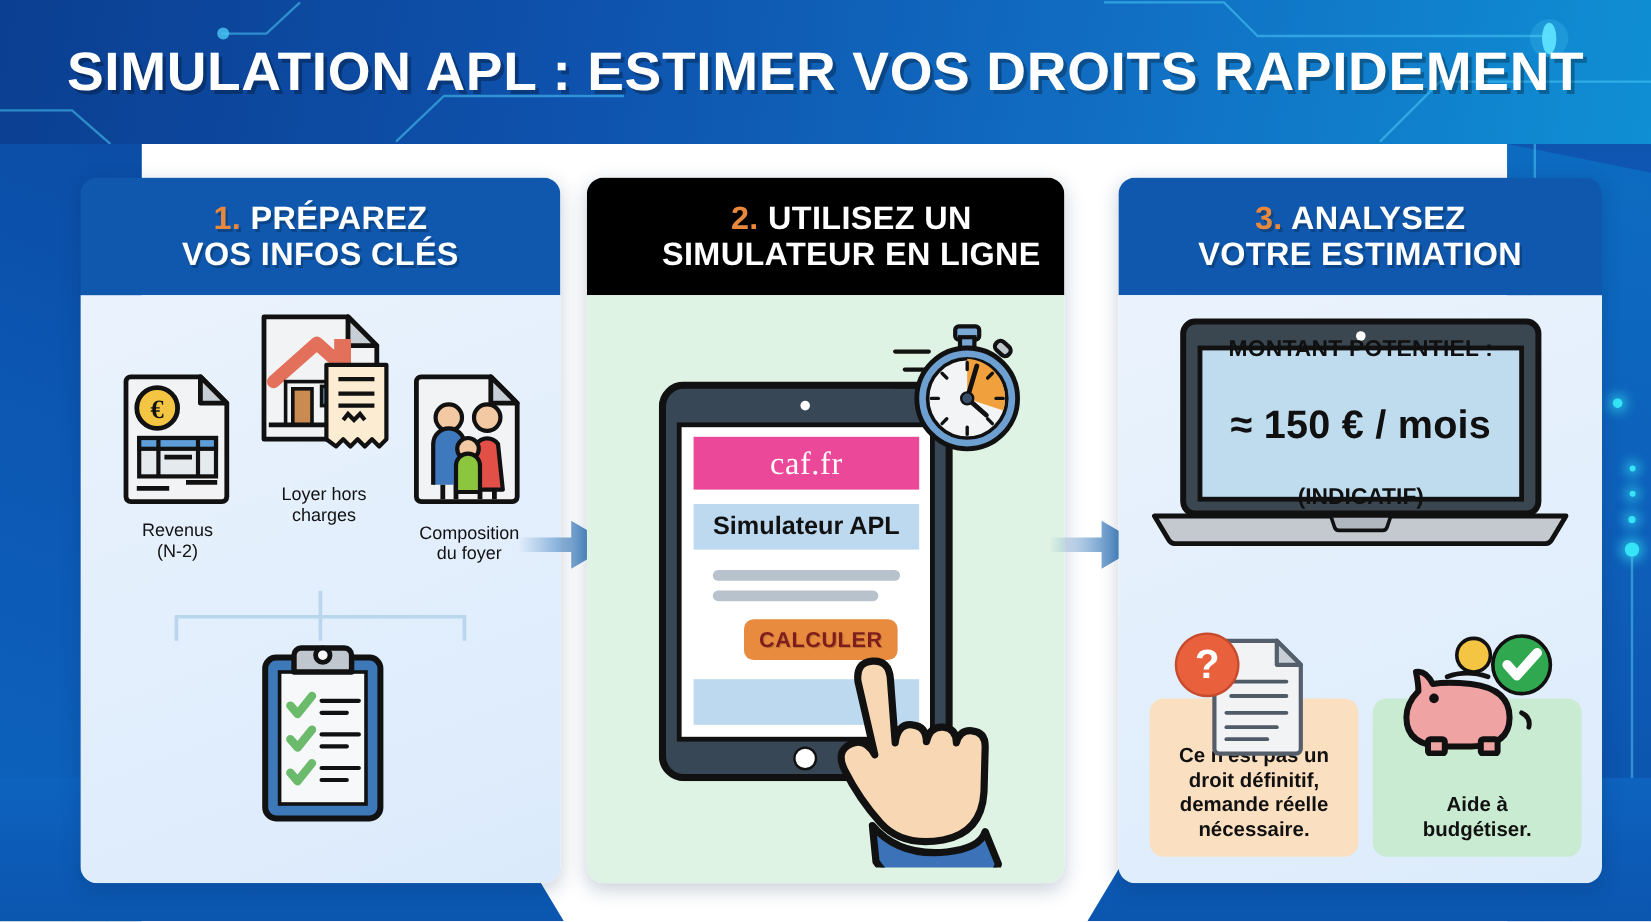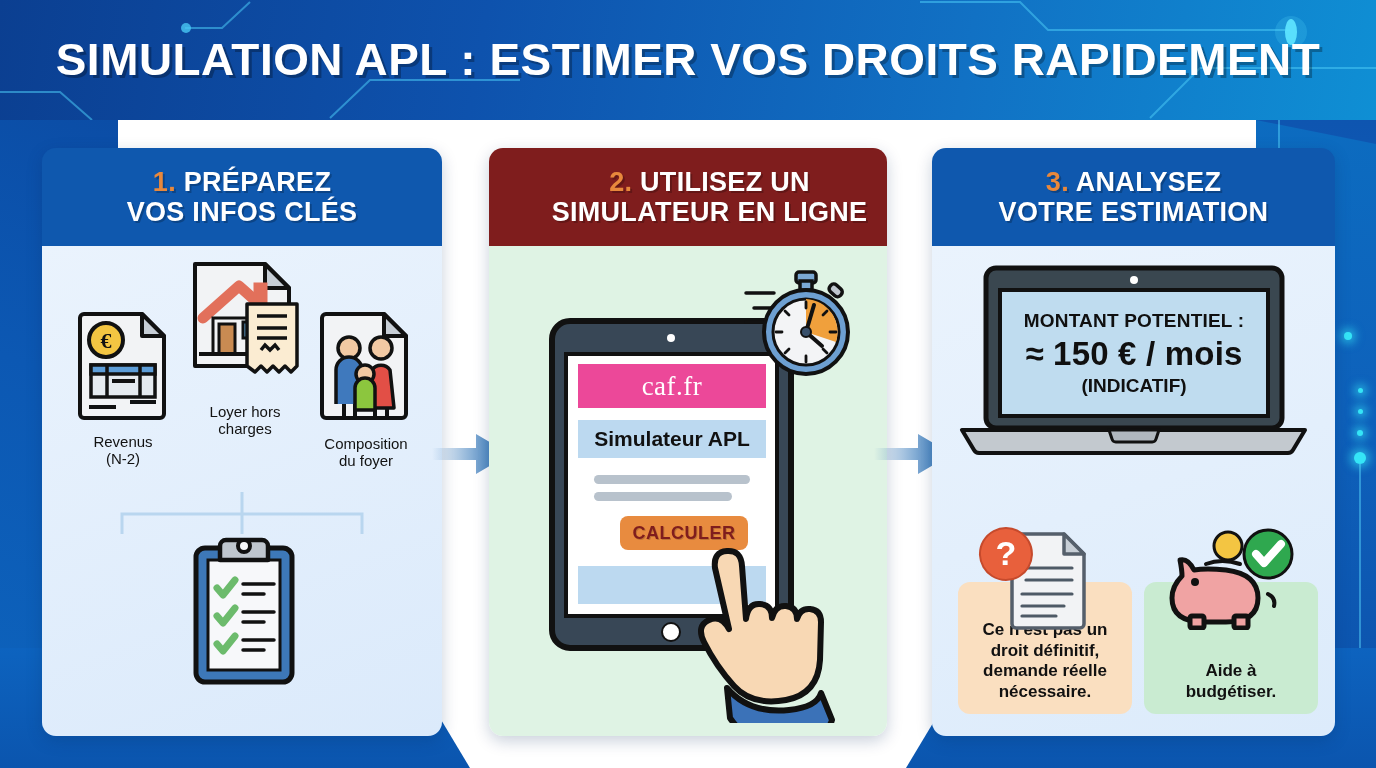--- a/index.html
+++ b/index.html
@@ -85,21 +85,21 @@
 
   .panel-head{
     height:98px; width:100%;
     background:#0f58ae;
     display:flex; flex-direction:column; align-items:center; justify-content:center;
     color:#ffffff; text-align:center;
     font-weight:bold; font-size:27px; line-height:1.12;
     letter-spacing:.3px;
     text-shadow:2px 2px 0 rgba(0,0,0,.22);
   }
-  .panel.p2 .panel-head{ background:#7f1d1d;padding-left:43px; }
+  .panel.p2 .panel-head{ background:#000000;padding-left:43px; }
   .step-num{ color:#e8883c; }
   .panel-body{
     position:relative; width:100%; height:490px;
   }
   .panel.p1 .panel-body{ background:linear-gradient(160deg,#eaf3fd 0%,#dbeafb 100%); }
   .panel.p2 .panel-body{ background:#dff3e4; }
   .panel.p3 .panel-body{ background:linear-gradient(160deg,#eaf3fd 0%,#dcebfb 100%); }
 
   
   .arrow{ position:absolute; top:438px; width:78px; height:48px; }
@@ -193,21 +193,21 @@
       <div class="node" style="left:101px; top:310px; width:6px; height:6px;"></div>
       <div class="node" style="left:98px; top:332px; width:12px; height:12px;"></div>
       <div class="trace v" style="left:103px; top:344px; height:270px;"></div>
       <div class="trace v" style="left:52px; top:556px; height:92px;"></div>
       <div class="trace v" style="left:28px; top:590px; height:58px;"></div>
     </div>
 
     <div class="ribbon ribbon-l"></div>
     <div class="ribbon ribbon-r"></div>
 
-    <div class="panel p1" style="top:28px;">
+    <div class="panel p1" style="top:28px;margin-left:25px;">
       <div class="panel-head">
         <div>
           <span class="step-num">1.</span>
           <span>PRÉPAREZ</span>
         </div>
         <div>VOS INFOS CLÉS</div>
       </div>
 
       <div class="panel-body">
 
@@ -413,21 +413,21 @@
       <div class="panel-body">
 
         <div class="laptop" style="left:24px; top:18px; width:355px; height:200px;">
           <svg width="355" height="200" viewBox="0 0 355 200">
             <rect x="30" y="4" width="296" height="160" rx="10" fill="#3a4750" stroke="#111" stroke-width="5"></rect>
             <circle cx="178" cy="16" r="4" fill="#ffffff"></circle>
             <rect x="44" y="26" width="268" height="126" fill="#bfdcef" stroke="#111" stroke-width="4"></rect>
             <path d="M6 166 h343 l-12 20 a6 6 0 0 1 -5 3 H23 a6 6 0 0 1 -5 -3 z" fill="#c3c9cf" stroke="#111" stroke-width="4" stroke-linejoin="round"></path>
             <path d="M153 166 h50 a0 0 0 0 1 0 0 l-3 9 a4 4 0 0 1 -4 3 h-36 a4 4 0 0 1 -4 -3 z" fill="#b0b7be" stroke="#111" stroke-width="3"></path>
           </svg>
-          <div class="screen-txt" style="left:48px; top:30px; width:260px; height:118px;">
+          <div class="screen-txt" style="left:48px; top:30px; width:260px; height:118px;gap:29px;">
             <div class="screen-l1 nowrap">MONTANT POTENTIEL :</div>
             <div class="screen-l2 nowrap">≈ 150 € / mois</div>
             <div class="screen-l3 nowrap">(INDICATIF)</div>
           </div>
         </div>
 
         <div class="note-card note-a" style="left:26px; bottom:22px; width:174px; height:132px;">
           <div class="note-icon" style="left:18px; top:-58px;">
             <svg width="116" height="108" viewBox="0 0 116 108">
               <path d="M40 10 h48 l20 20 v70 a4 4 0 0 1 -4 4 H40 a4 4 0 0 1 -4 -4 V14 a4 4 0 0 1 4 -4z" fill="#f2f3f5" stroke="#555f6b" stroke-width="3.5" stroke-linejoin="round"></path>

